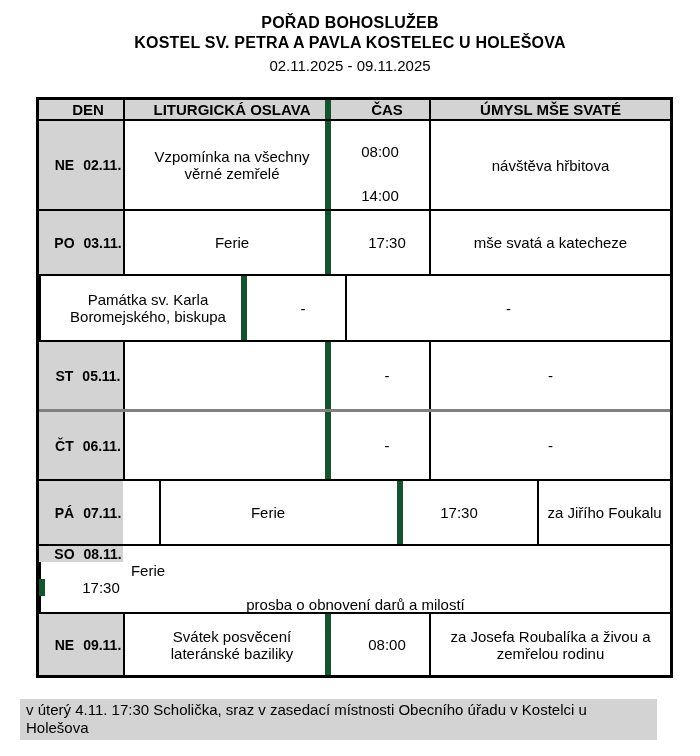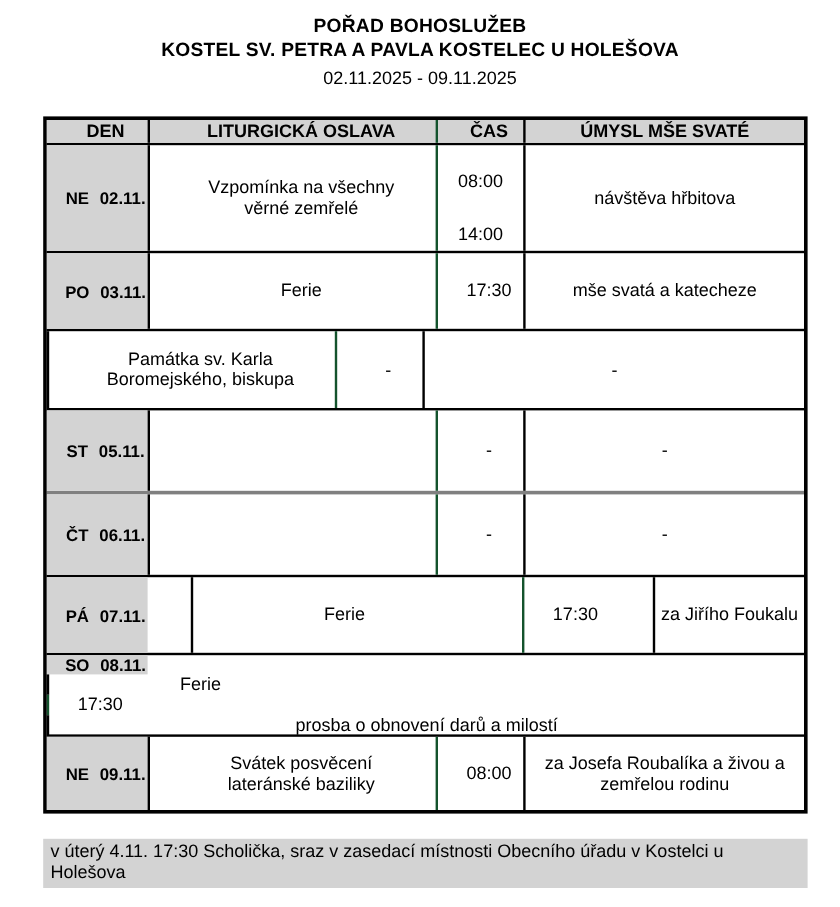--- a/index.html
+++ b/index.html
@@ -25,22 +25,22 @@
     border: 3px solid #000000;
     font-size: 15px;
   }
   .trow { display: flex; width: 100%; }
   .cell {
     display: flex; align-items: center; justify-content: center;
     text-align: center;
     padding-left: 14px;
   }
   .c-day  { width: 84px;  background: #d3d3d3; font-weight: bold; font-size: 14px; gap: 9px; flex-shrink: 0; }
-  .c-cel  { width: 240px; border-left: 2px solid #000000; flex-shrink: 0; }
-  .c-time { width: 73px;  border-left: 2px solid #14532d; flex-shrink: 0; }
+  .c-cel  { width: 202px; border-left: 2px solid #000000; flex-shrink: 0; }
+  .c-time { width: 104px;  border-left: 6px solid #14532d; flex-shrink: 0; }
   .c-int  { flex: 1; border-left: 2px solid #000000; padding: 0 4px; }
 
   .thead { height: 21px; border-bottom: 2px solid #000000; }
   .thead .cell { background: #d3d3d3; font-weight: bold; font-size: 15px; }
 
   .trow.bt { border-top: 2px solid #000000; }
   .trow.bt-break { border-top: 3px solid #808080; }
 
   .r1 { height: 88px; }
   .r2 { height: 65px; }
@@ -55,21 +55,21 @@
 
   
   .stack { display: flex; flex-direction: column; width: 100%; height: 100%; }
   .stack > div { display: flex; align-items: center; justify-content: center; text-align: center; padding: 0 4px; }
   .stack > .e1 { flex: 0 0 70%; }
   .stack > .e2 { flex: 1; }
   .cell.has-stack { padding: 0; align-items: stretch; }
 
   
   .note {
-    margin: 21px 0 0 36px;
+    margin: 21px 0 0 20px;
     width: 637px;
     background: #d3d3d3;
     padding: 2px 6px 3px 6px;
     font-size: 15px;
     line-height: 18px;
     text-align: left;
   }
 </style>
 </head>
 <body>

